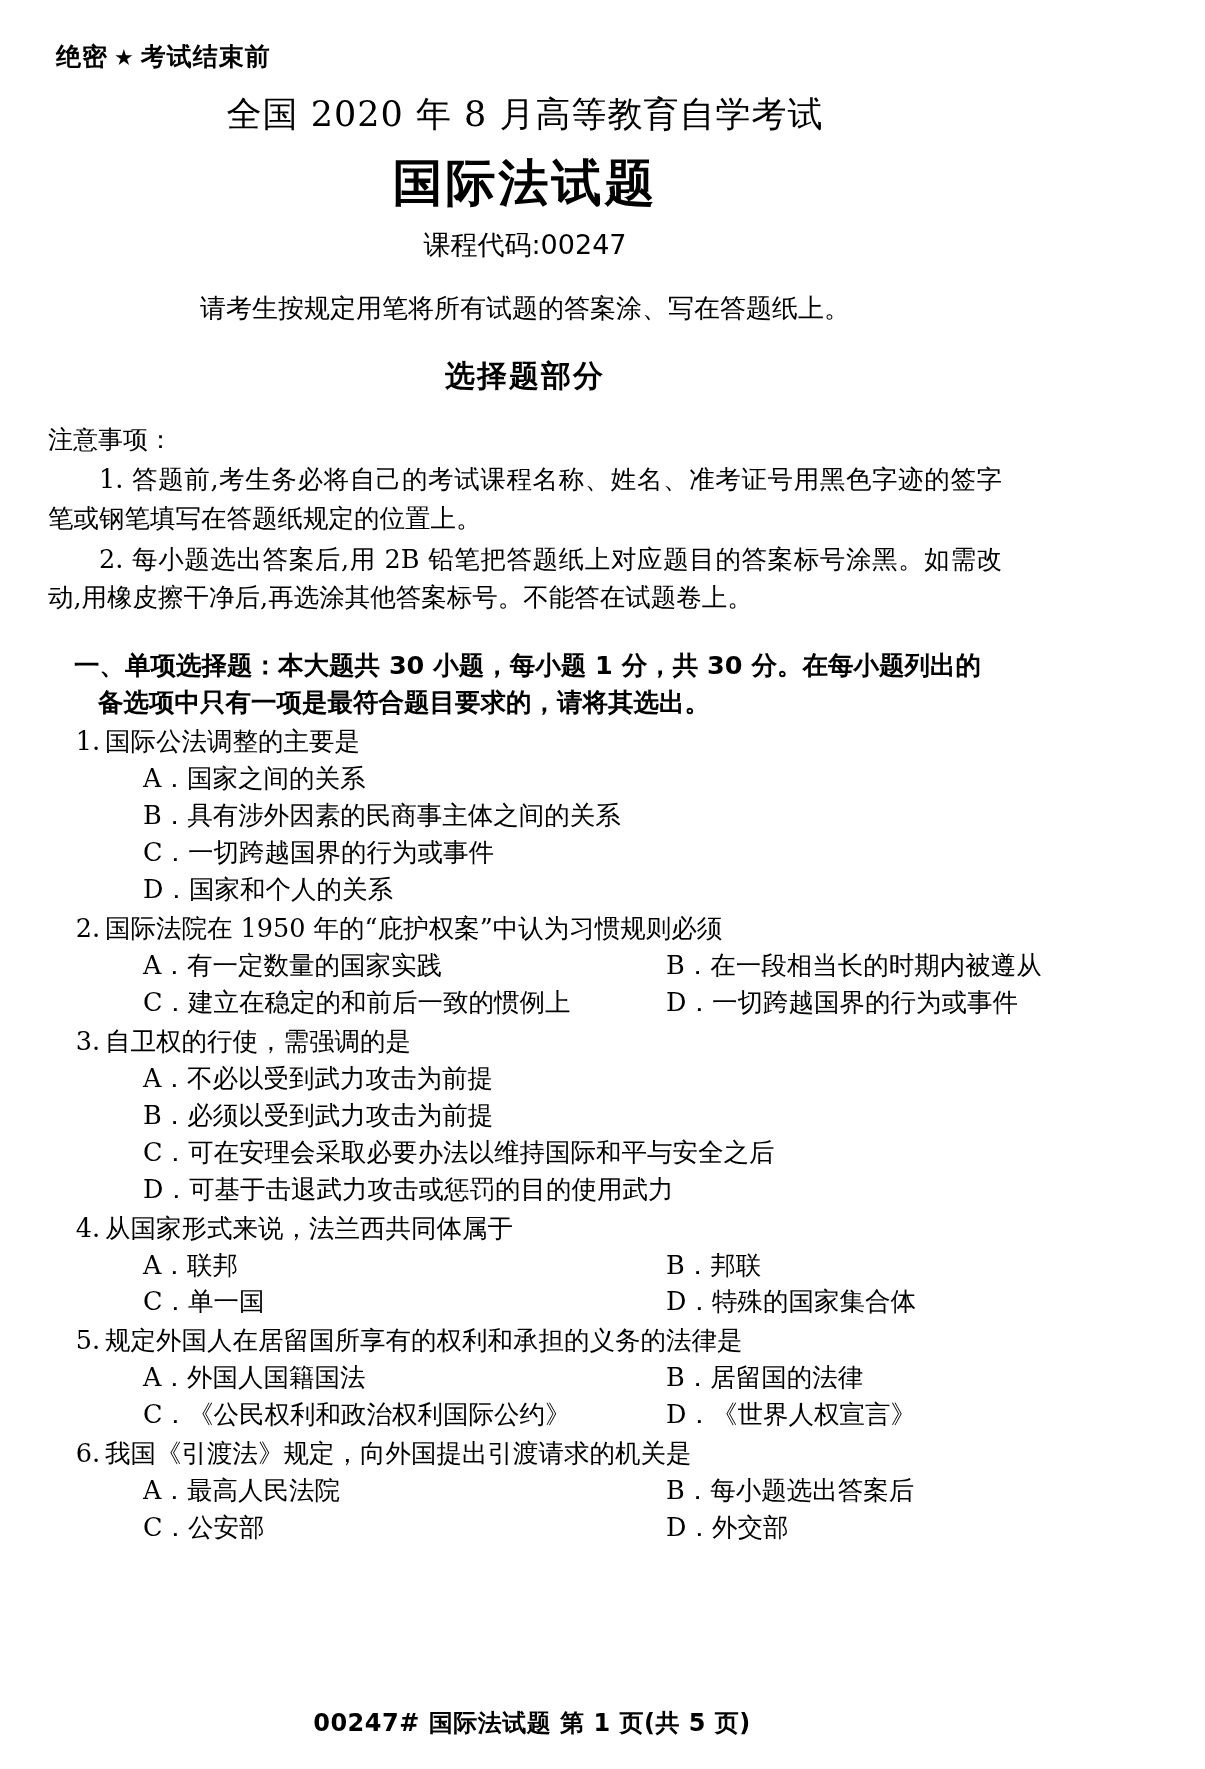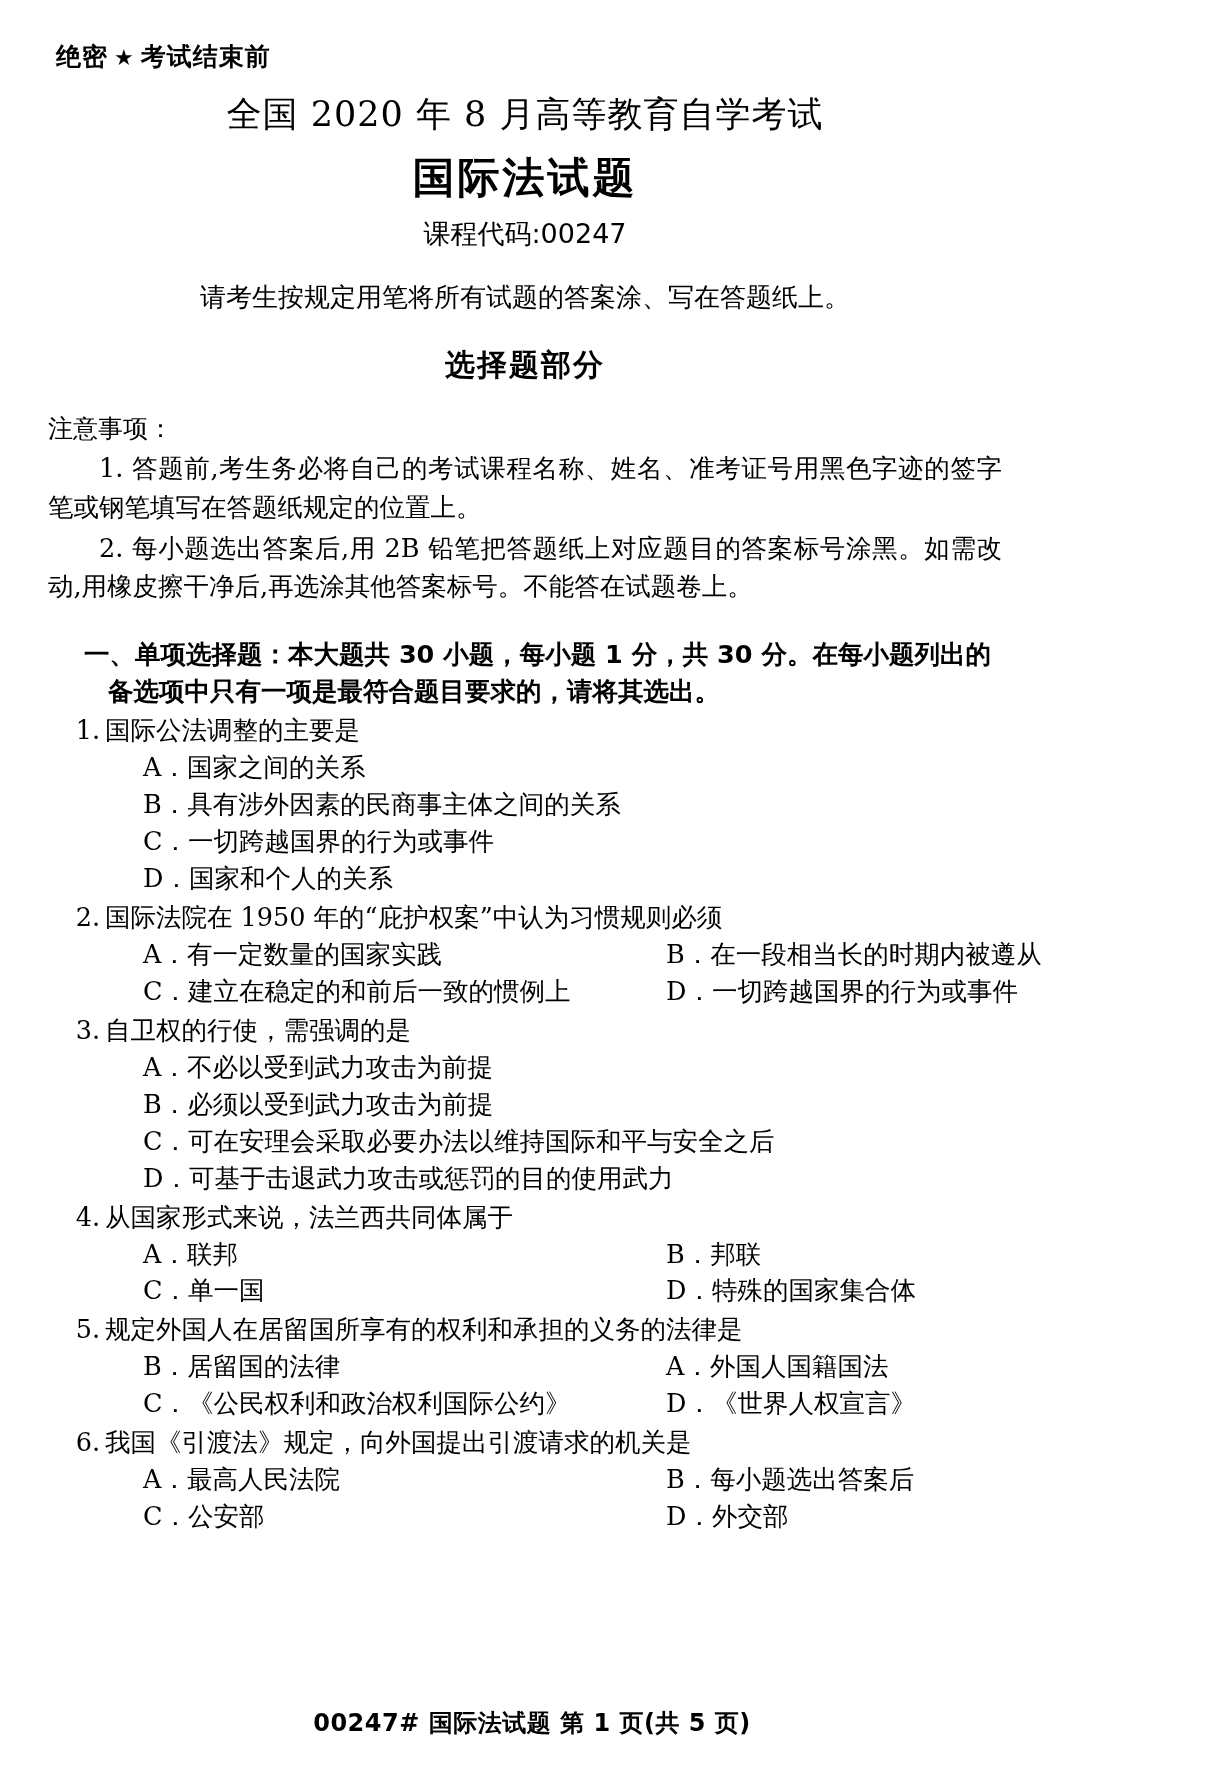--- a/index.html
+++ b/index.html
@@ -40,21 +40,21 @@
     font-size: 35px;
     font-family: "DejaVu Serif", "Liberation Serif", serif;
     letter-spacing: 1px;
     margin-top: 6px;
     margin-bottom: 12px;
   }
   .exam-title {
     text-align: center;
     font-family: "DejaVu Sans", "Liberation Sans", sans-serif;
     font-weight: bold;
-    font-size: 42px;
+    font-size: 50px;
     letter-spacing: 3px;
     margin-bottom: 10px;
   }
   .course-code {
     text-align: center;
     font-family: "DejaVu Sans", "Liberation Sans", sans-serif;
     font-weight: normal;
     font-size: 27px;
     letter-spacing: 0px;
     margin-bottom: 28px;
@@ -88,21 +88,21 @@
     text-align: justify;
   }
   .section-heading {
     font-family: "DejaVu Sans", "Liberation Sans", sans-serif;
     font-weight: bold;
     font-size: 25.5px;
     line-height: 1.45;
     margin-top: 30px;
     padding-left: 24px;
     text-indent: -24px;
-    margin-left: 36px;
+    margin-left: 26px;
   }
   .q-block {
     margin-top: 2px;
   }
   .q-stem {
     font-size: 25.5px;
     line-height: 1.45;
     padding-left: 57px;
     text-indent: -41px;
     white-space: nowrap;
@@ -204,22 +204,22 @@
       <div class="opt"><span class="opt-letter">A．</span><span>联邦</span></div>
       <div class="opt"><span class="opt-letter">B．</span><span>邦联</span></div>
       <div class="opt"><span class="opt-letter">C．</span><span>单一国</span></div>
       <div class="opt"><span class="opt-letter">D．</span><span>特殊的国家集合体</span></div>
     </div>
   </div>
 
   <div class="q-block">
     <div class="q-stem"><span class="q-num">5.</span><span>规定外国人在居留国所享有的权利和承担的义务的法律是</span></div>
     <div class="opts-grid">
+      <div class="opt"><span class="opt-letter">A．</span><span>外国人国籍国法</span></div>
       <div class="opt"><span class="opt-letter">B．</span><span>居留国的法律</span></div>
-      <div class="opt"><span class="opt-letter">A．</span><span>外国人国籍国法</span></div>
       <div class="opt"><span class="opt-letter">C．</span><span>《公民权利和政治权利国际公约》</span></div>
       <div class="opt"><span class="opt-letter">D．</span><span>《世界人权宣言》</span></div>
     </div>
   </div>
 
   <div class="q-block">
     <div class="q-stem"><span class="q-num">6.</span><span>我国《引渡法》规定，向外国提出引渡请求的机关是</span></div>
     <div class="opts-grid">
       <div class="opt"><span class="opt-letter">A．</span><span>最高人民法院</span></div>
       <div class="opt"><span class="opt-letter">B．</span><span>每小题选出答案后</span></div>

